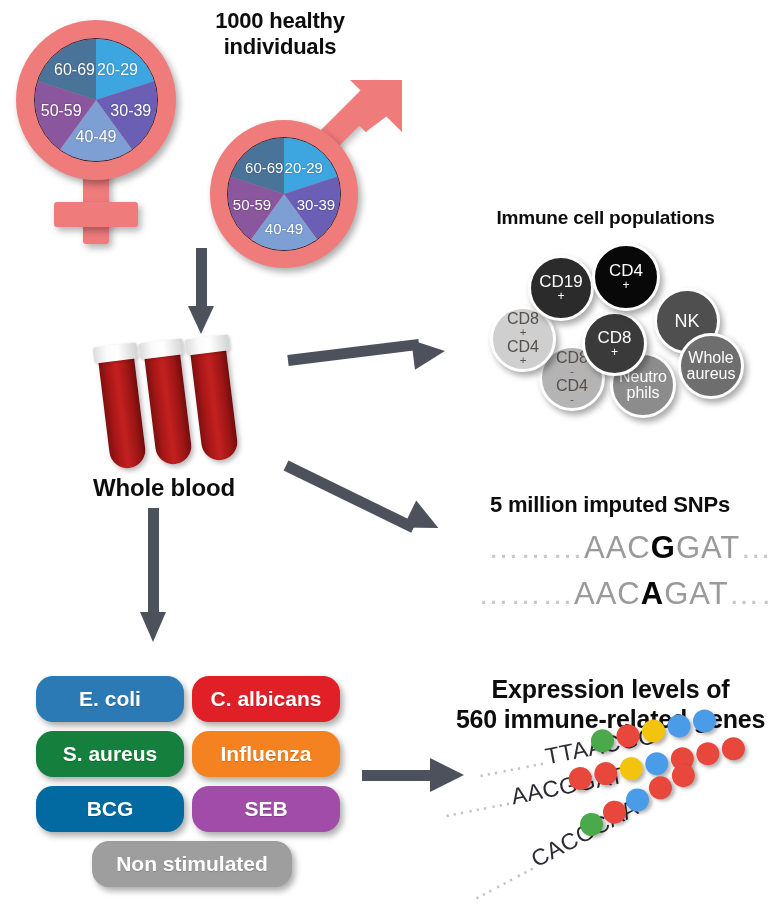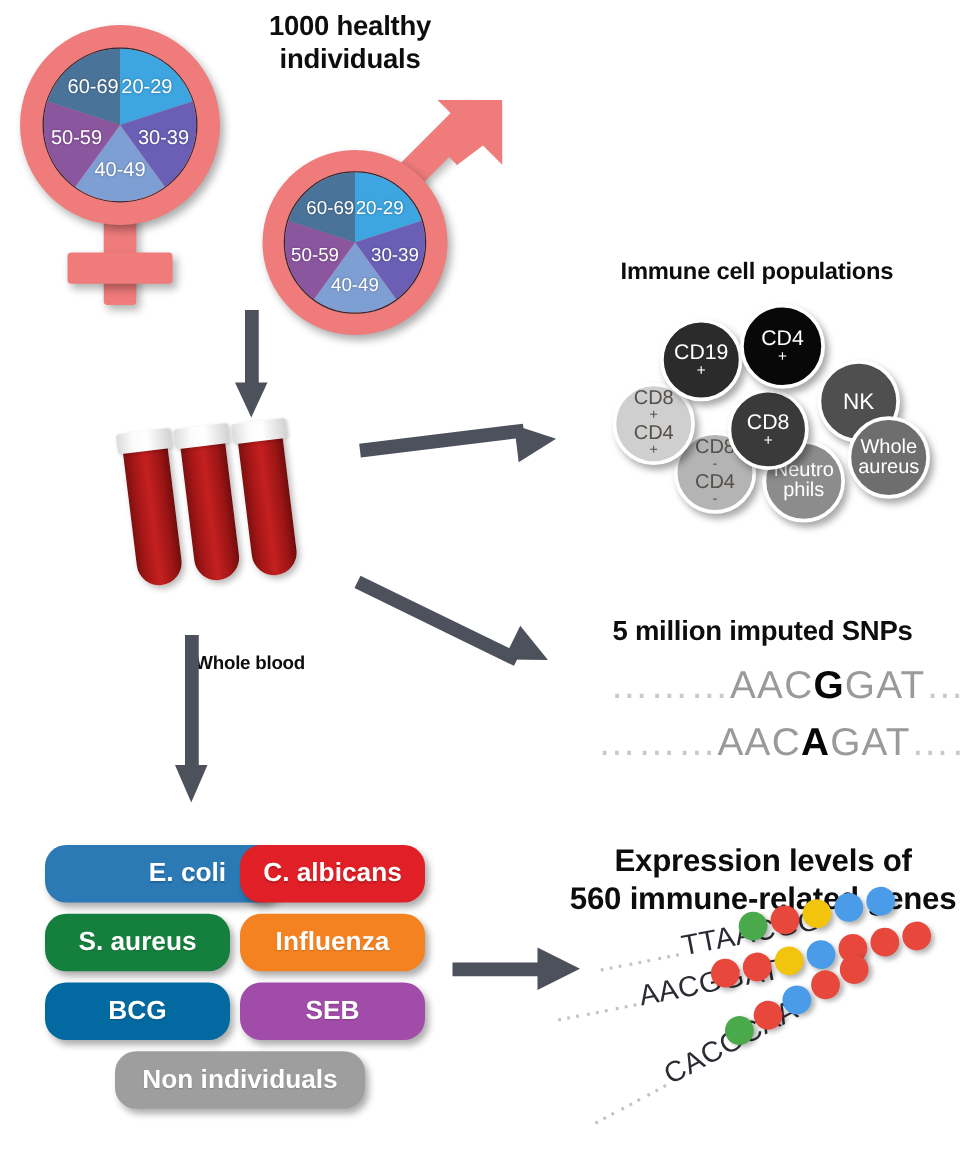--- a/index.html
+++ b/index.html
@@ -29,21 +29,21 @@
     text-align: center;
     line-height: 1.18;
     letter-spacing: -0.2px;
   }
   #title-cohort { left: 170px; top: 8px; width: 220px; font-size: 22px; }
   #title-immune { left: 440px; top: 207px; width: 331px; font-size: 19px; }
   #title-snps   { left: 450px; top: 492px; width: 320px; font-size: 22px; }
   #title-expr   { left: 450px; top: 675px; width: 321px; font-size: 25px; }
   #label-whole-blood {
     left: 84px; top: 474px; width: 160px;
-    font-size: 15px; text-align: right; margin-top: 48px;
+    font-size: 24px; text-align: center;
   }
 
   
   .sym-wrap { position: absolute; }
   .sym-ring {
     position: absolute;
     border-radius: 50%;
     background: #ef7b7b;
     box-shadow: 3px 4px 7px rgba(0,0,0,0.33);
   }
@@ -306,40 +306,40 @@
       </div>
     </div>
 
   <div class="abs heading" id="title-snps">5 million imputed SNPs</div>
   <div class="abs" id="snp-block" style="left:478px; top:530px; width:280px; height:90px;">
       <div class="snp-row" style="left: 10px; top: 0px;"><span class="dim">………</span><span class="mid">AAC</span><span class="bold">G</span><span class="mid">GAT</span><span class="dim">………</span></div>
       <div class="snp-row" style="left: 0px; top: 46px;"><span class="dim">………</span><span class="mid">AAC</span><span class="bold">A</span><span class="mid">GAT</span><span class="dim">………</span></div>
     </div>
 
   <div class="abs" id="stim-block" style="left:0; top:0; width:380px; height:922px;">
-      <div class="stim" style="left: 36px; top: 676px; width: 148px; height: 46px; background: rgb(43, 122, 181); padding-left: 40px;">
+      <div class="stim" style="left: 36px; top: 676px; width: 148px; height: 46px; background: rgb(43, 122, 181);">
         <span>E. coli</span>
       </div>
       <div class="stim" style="left: 192px; top: 676px; width: 148px; height: 46px; background: rgb(224, 31, 38);">
         <span>C. albicans</span>
       </div>
       <div class="stim" style="left: 36px; top: 731px; width: 148px; height: 46px; background: #15803d;">
         <span>S. aureus</span>
       </div>
       <div class="stim" style="left: 192px; top: 731px; width: 148px; height: 46px; background: rgb(245, 130, 32);">
         <span>Influenza</span>
       </div>
       <div class="stim" style="left: 36px; top: 786px; width: 148px; height: 46px; background: #0369a1;">
         <span>BCG</span>
       </div>
       <div class="stim" style="left: 192px; top: 786px; width: 148px; height: 46px; background: rgb(160, 76, 168);">
         <span>SEB</span>
       </div>
       <div class="stim" style="left: 92px; top: 841px; width: 200px; height: 46px; background: rgb(158, 158, 158);">
-        <span>Non individuals</span>
+        <span>Non stimulated</span>
       </div>
     </div>
 
   <div class="abs heading" id="title-expr">Expression levels of<br>560 immune-related genes</div>
   <div class="abs" id="expr-block" style="left:440px; top:710px; width:331px; height:212px;">
       <div class="strand" style="left: 36px; top: 44px; width: 258px; height: 30px; transform: rotate(-11deg);">
         <div class="strand-text" style="left: 0px; top: 3px;"><span class="faint">………</span><span>TTAACGG</span></div>
         <div class="bead" style="left: 118px; top: 0px; width: 23px; height: 23px; background: rgb(74, 169, 74);"></div>
         <div class="bead" style="left: 144px; top: 0px; width: 23px; height: 23px; background: rgb(232, 71, 60);"></div>
         <div class="bead" style="left: 170px; top: 0px; width: 23px; height: 23px; background: rgb(242, 196, 13);"></div>

